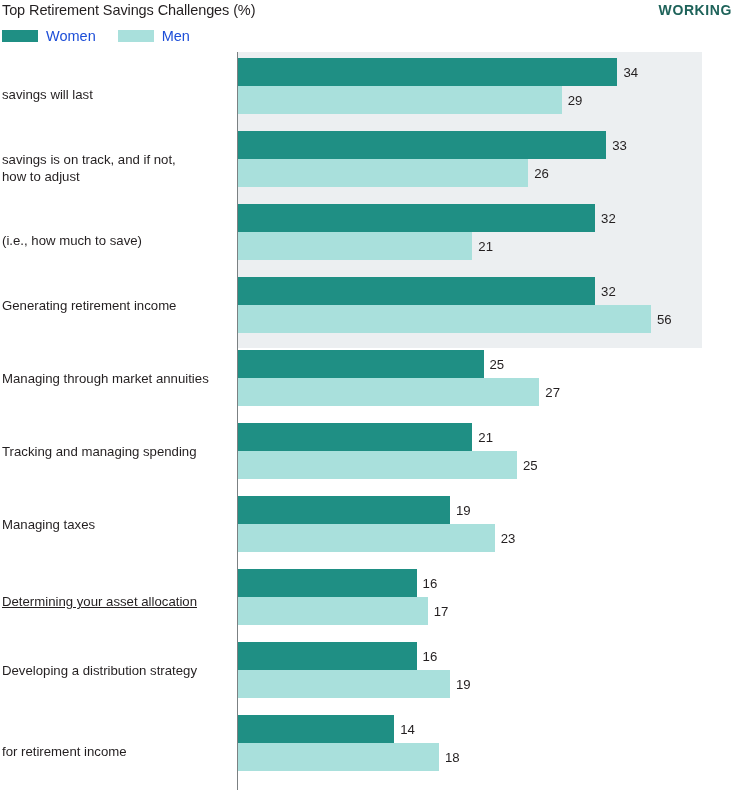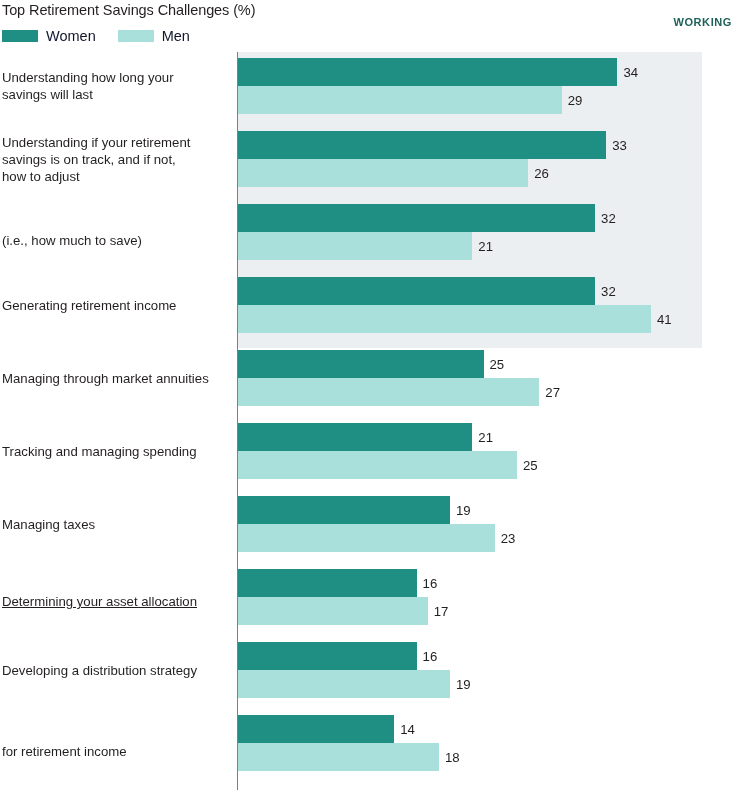--- a/index.html
+++ b/index.html
@@ -26,22 +26,22 @@
   #chart-title {
     position: absolute;
     left: 2px; top: 2px;
     font-size: 14.5px;
     letter-spacing: -0.1px;
     color: #231f20;
     white-space: nowrap;
   }
   #brand-wordmark {
     position: absolute;
-    right: 6px; top: 16px;
-    font-size: 11px;
+    right: 6px; top: 2px;
+    font-size: 14px;
     font-weight: bold;
     letter-spacing: 0.6px;
     color: #1d6259;
   }
 
   
   #chart-legend {
     position: absolute;
     left: 2px; top: 27px;
     height: 18px;
@@ -54,21 +54,21 @@
     margin-right: 22px;
   }
   .legend-swatch {
     width: 36px;
     height: 12px;
     display: inline-block;
     margin-right: 8px;
   }
   .legend-label {
     font-size: 14.5px;
-    color: #0f172a;
+    color: #1d4ed8;
     white-space: nowrap;
   }
 
   
   #plot-area {
     position: absolute;
     left: 0;
     top: 48px;
     width: 738px;
     height: 752px;
@@ -147,34 +147,34 @@
     <span class="legend-swatch" style="background:#a9e0dc"></span>
     <span class="legend-label">Men</span>
   </div>
 </div>
 
 <div id="plot-area">
   <div id="highlight-band"></div>
   <div id="value-axis-line"></div>
   <div id="groups-container">
       <div class="cat-group" style="top: 10px; height: 56px;">
-        <div class="cat-label" style="top: 11px;"><span>Understanding how long your</span><br><span>savings will last</span></div>
+        <div class="cat-label" style="top: 11px;"><br><span>savings will last</span></div>
         <div class="bars-wrap">
           <div class="bar-row">
             <div class="bar women" title="Women: 34" style="width: 379.44px;"></div>
             <span class="bar-value" style="left: 385.44px;">34</span>
           </div>
           <div class="bar-row">
             <div class="bar men" title="Men: 29" style="width: 323.64px;"></div>
             <span class="bar-value" style="left: 329.64px;">29</span>
           </div>
         </div>
       </div>
       <div class="cat-group" style="top: 83px; height: 56px;">
-        <div class="cat-label" style="top: 2.5px;"><span>Understanding if your retirement</span><br><span>savings is on track, and if not,</span><br><span>how to adjust</span></div>
+        <div class="cat-label" style="top: 2.5px;"><br><span>savings is on track, and if not,</span><br><span>how to adjust</span></div>
         <div class="bars-wrap">
           <div class="bar-row">
             <div class="bar women" title="Women: 33" style="width: 368.28px;"></div>
             <span class="bar-value" style="left: 374.28px;">33</span>
           </div>
           <div class="bar-row">
             <div class="bar men" title="Men: 26" style="width: 290.16px;"></div>
             <span class="bar-value" style="left: 296.16px;">26</span>
           </div>
         </div>
@@ -194,21 +194,21 @@
       </div>
       <div class="cat-group" style="top: 229px; height: 56px;">
         <div class="cat-label" style="top: 19.5px;"><span>Generating retirement income</span></div>
         <div class="bars-wrap">
           <div class="bar-row">
             <div class="bar women" title="Women: 32" style="width: 357.12px;"></div>
             <span class="bar-value" style="left: 363.12px;">32</span>
           </div>
           <div class="bar-row">
             <div class="bar men" title="Men: 37" style="width: 412.92px;"></div>
-            <span class="bar-value" style="left: 418.92px;">41</span>
+            <span class="bar-value" style="left: 418.92px;">56</span>
           </div>
         </div>
       </div>
       <div class="cat-group" style="top: 302px; height: 56px;">
         <div class="cat-label" style="top: 19.5px;"><span>Managing through market annuities</span></div>
         <div class="bars-wrap">
           <div class="bar-row">
             <div class="bar women" title="Women: 22" style="width: 245.52px;"></div>
             <span class="bar-value" style="left: 251.52px;">25</span>
           </div>

